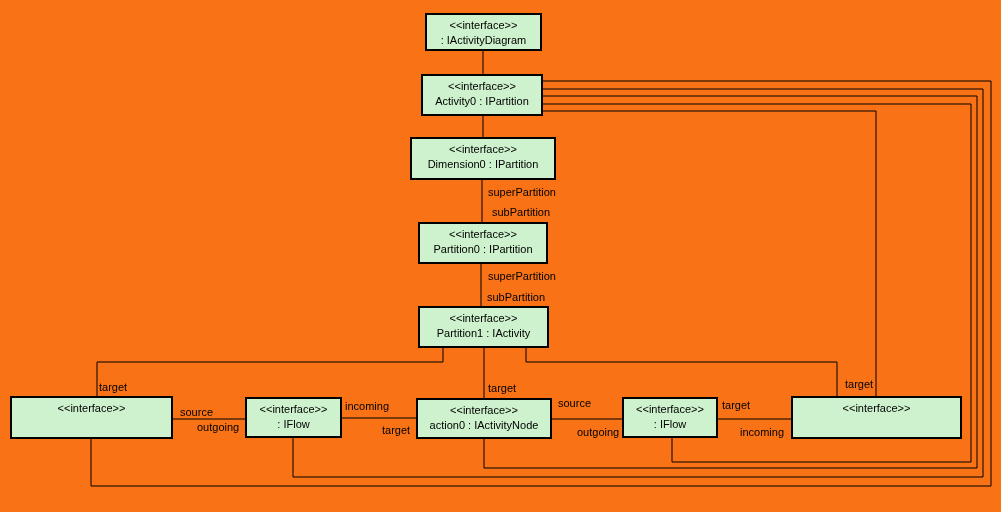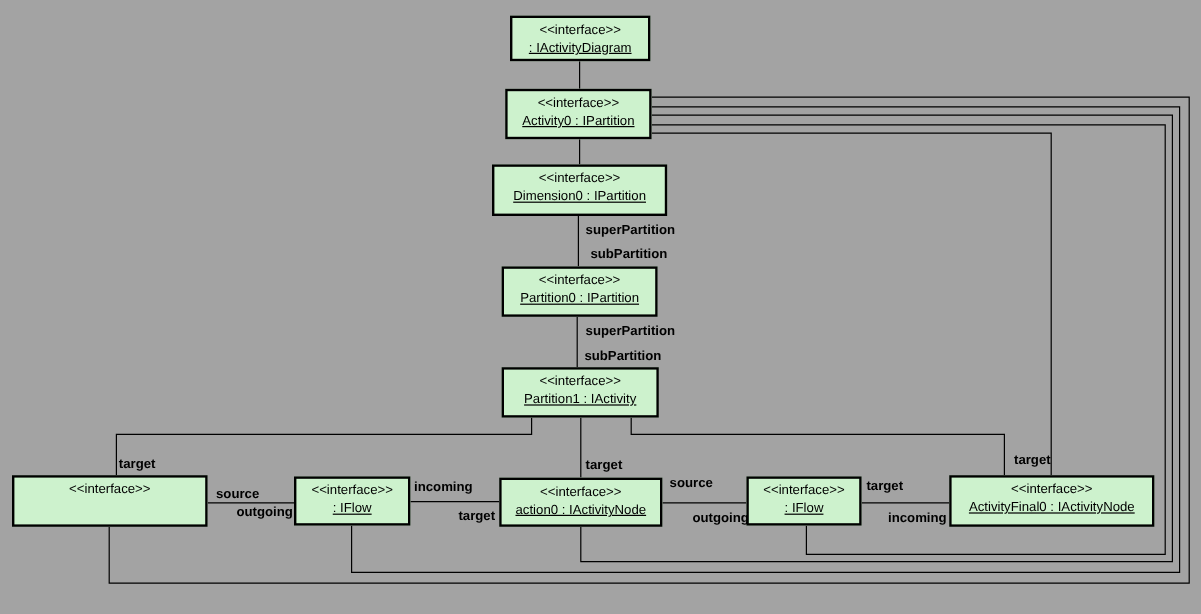--- a/index.html
+++ b/index.html
@@ -1,20 +1,20 @@
 <!DOCTYPE html>
 <html><head>
 <meta charset="utf-8">
 <style>
   html, body { margin: 0; padding: 0; background: #ffffff; }
   .stage {
     position: relative;
     width: 1001px;
     height: 512px;
-    background: #a3a3a3;
+    background: #f97316;
     font-family: "Liberation Sans", sans-serif;
     overflow: hidden;
   }
   svg.wires {
     position: absolute;
     left: 0; top: 0;
     width: 1001px; height: 512px;
   }
   svg.wires polyline {
     fill: none;
@@ -28,28 +28,27 @@
     box-sizing: border-box;
     text-align: center;
     font-size: 11px;
     line-height: 15px;
     color: #000000;
     padding-top: 3px;
     white-space: nowrap;
     overflow: hidden;
   }
   .uml-node .stereotype { display: block; text-decoration: none; }
-  .uml-node .name { display: block; text-decoration: underline; }
+  .uml-node .name { display: block; }
   .edge-label {
     position: absolute;
     font-size: 11px;
     line-height: 12px;
     color: #000000;
     white-space: nowrap;
-    font-weight: bold;
   }
 </style>
 </head>
 <body>
 
 <div class="stage">
 
   <svg class="wires" viewBox="0 0 1001 512">
     <polyline points="483,51 483,74"></polyline>
     <polyline points="483,116 483,137"></polyline>
@@ -108,21 +107,20 @@
     <span class="name">action0 : IActivityNode</span>
   </div>
 
   <div class="uml-node" style="left:622px; top:397px; width:96px; height:41px;">
     <span class="stereotype">&lt;&lt;interface&gt;&gt;</span>
     <span class="name">: IFlow</span>
   </div>
 
   <div class="uml-node" style="left:791px; top:396px; width:171px; height:43px;">
     <span class="stereotype">&lt;&lt;interface&gt;&gt;</span>
-    <span class="name">ActivityFinal0 : IActivityNode</span>
   </div>
 
   <span class="edge-label" style="left:488px; top:186px;">superPartition</span>
   <span class="edge-label" style="left:492px; top:206px;">subPartition</span>
   <span class="edge-label" style="left:488px; top:270px;">superPartition</span>
   <span class="edge-label" style="left:487px; top:291px;">subPartition</span>
 
   <span class="edge-label" style="left:99px; top:381px;">target</span>
   <span class="edge-label" style="left:488px; top:382px;">target</span>
   <span class="edge-label" style="left:845px; top:378px;">target</span>

